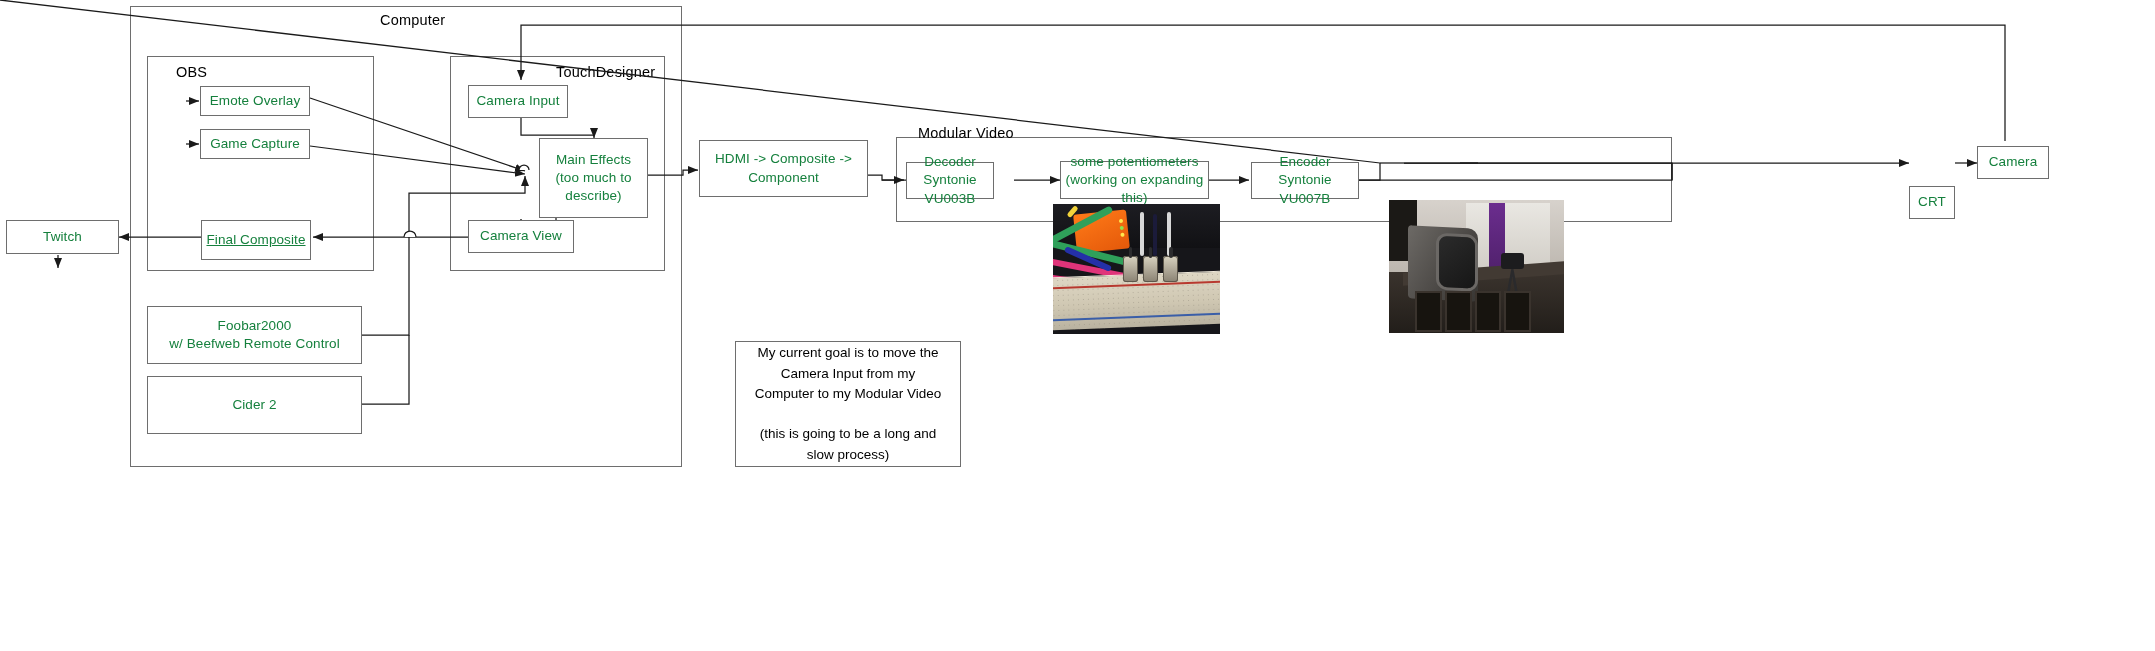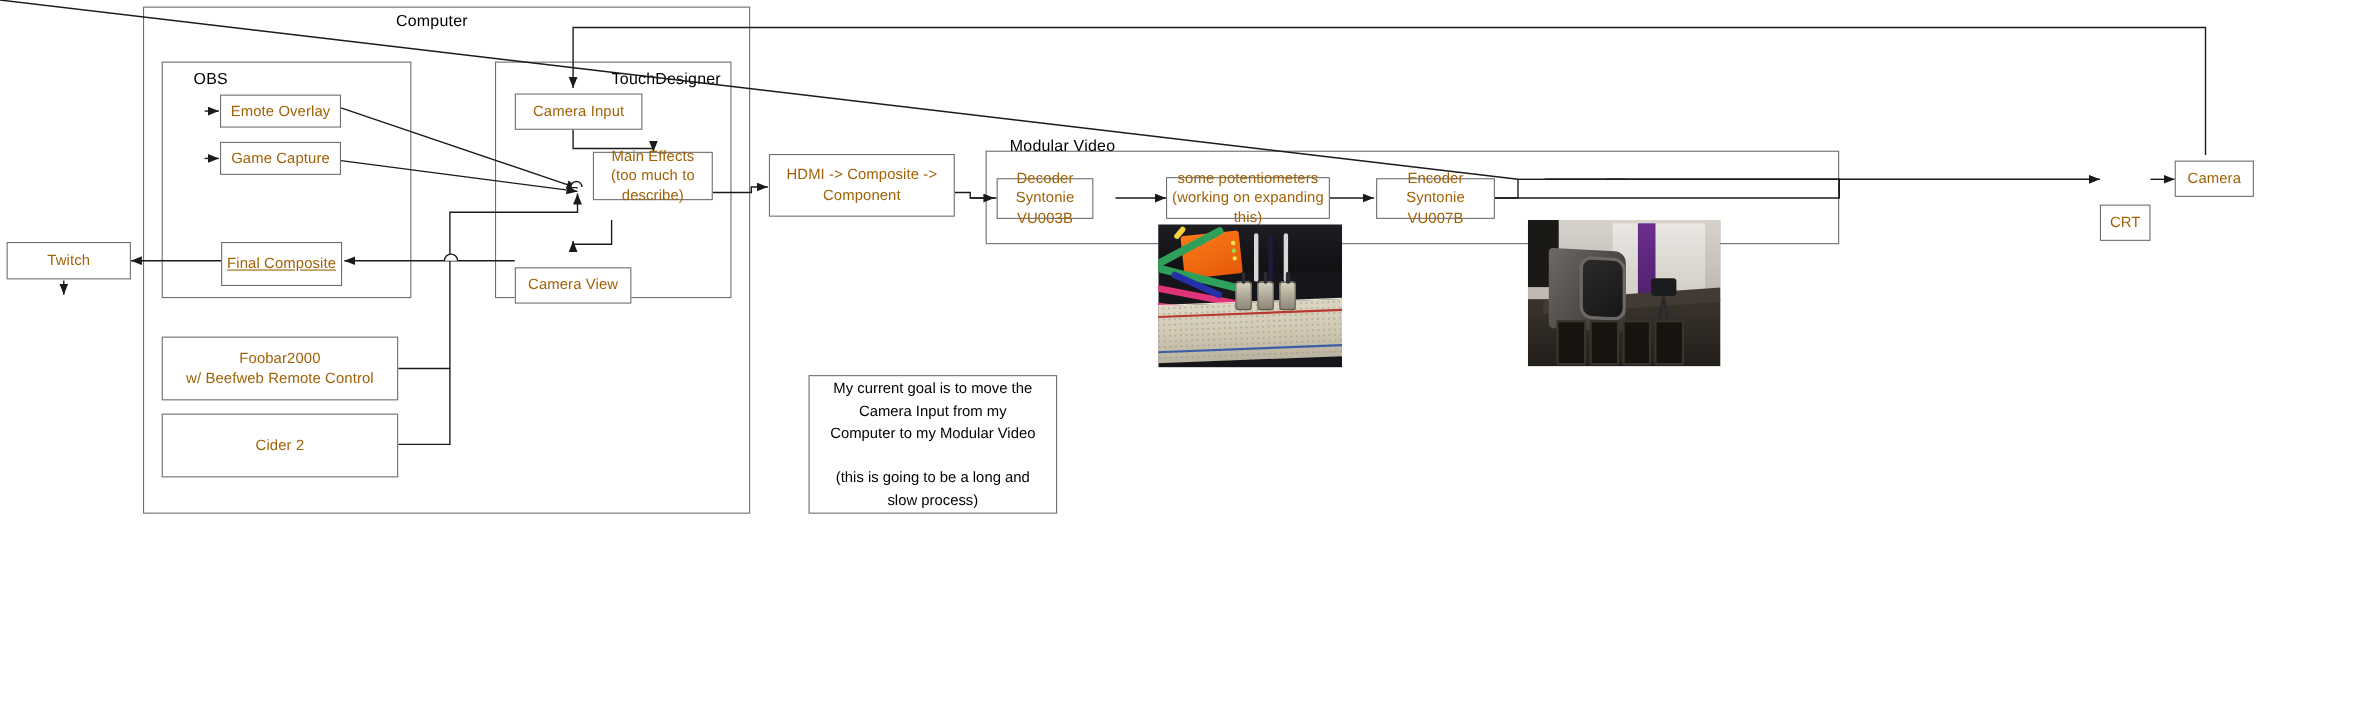--- a/index.html
+++ b/index.html
@@ -30,21 +30,21 @@
     box-sizing: border-box;
     border: 1.3px solid #6e6e6e;
     background: #ffffff;
     display: flex;
     align-items: center;
     justify-content: center;
     text-align: center;
     font-size: 13.5px;
     line-height: 1.35;
     letter-spacing: 0.1px;
-    color: #a16207;
+    color: #15803d;
   }
   .group {
     position: absolute;
     box-sizing: border-box;
     border: 1.3px solid #6e6e6e;
     background: transparent;
   }
   .group-label {
     position: absolute;
     font-size: 14.5px;
@@ -119,21 +119,21 @@
              background:#2a2a2c; clip-path: polygon(45% 0,55% 0,100% 100%,78% 100%,50% 34%,22% 100%,0 100%); }
   .rm-cubby { position:absolute; bottom:2%; width:13%; height:28%;
              background:#17140f; box-shadow:0 0 0 2px #3a332d; }
 </style>
 </head>
 <body>
 
 <div id="canvas">
 
   <div class="group" style="left:130px; top:6px; width:552px; height:461px;"></div>
-  <div class="group-label" style="left:360px; top:12px;">Computer</div>
+  <div class="group-label" style="left:380px; top:12px;">Computer</div>
 
   <div class="group" style="left:147px; top:56px; width:227px; height:215px;"></div>
   <div class="group-label" style="left:176px; top:64px;">OBS</div>
 
   <div class="group" style="left:450px; top:56px; width:215px; height:215px;"></div>
   <div class="group-label" style="left:556px; top:64px;">TouchDesigner</div>
 
   <div class="group" style="left:896px; top:137px; width:776px; height:85px;"></div>
   <div class="group-label" style="left:918px; top:125px;">Modular Video</div>
 
@@ -199,26 +199,26 @@
 
   <div class="node" style="left:200px; top:129px; width:110px; height:30px;">Game Capture</div>
 
   <div class="node" style="left:201px; top:220px; width:110px; height:40px;text-decoration:underline;">Final Composite</div>
 
   <div class="node" style="left:147px; top:306px; width:215px; height:58px; white-space:pre-line;">Foobar2000
 w/ Beefweb Remote Control</div>
 
   <div class="node" style="left:147px; top:376px; width:215px; height:58px;">Cider 2</div>
 
-  <div class="node" style="left:468px; top:85px; width:116px; height:33px;">Camera Input</div>
-
-  <div class="node" style="left:539px; top:138px; width:109px; height:44px; white-space:pre-line;">Main Effects
+  <div class="node" style="left:468px; top:85px; width:100px; height:33px;">Camera Input</div>
+
+  <div class="node" style="left:539px; top:138px; width:109px; height:80px; white-space:pre-line;">Main Effects
 (too much to describe)</div>
 
-  <div class="node" style="left:468px; top:220px; width:106px; height:33px;margin-top:23px;">Camera View</div>
+  <div class="node" style="left:468px; top:220px; width:106px; height:33px;">Camera View</div>
 
   <div class="node" style="left:6px; top:220px; width:113px; height:34px;">Twitch</div>
 
   <div class="node" style="left:699px; top:140px; width:169px; height:57px;">HDMI -&gt; Composite -&gt; Component</div>
 
   <div class="node" style="left:906px; top:162px; width:88px; height:37px; white-space:pre-line;">Decoder
 Syntonie VU003B</div>
 
   <div class="node" style="left:1060px; top:161px; width:149px; height:38px; white-space:pre-line;">some potentiometers
 (working on expanding this)</div>

